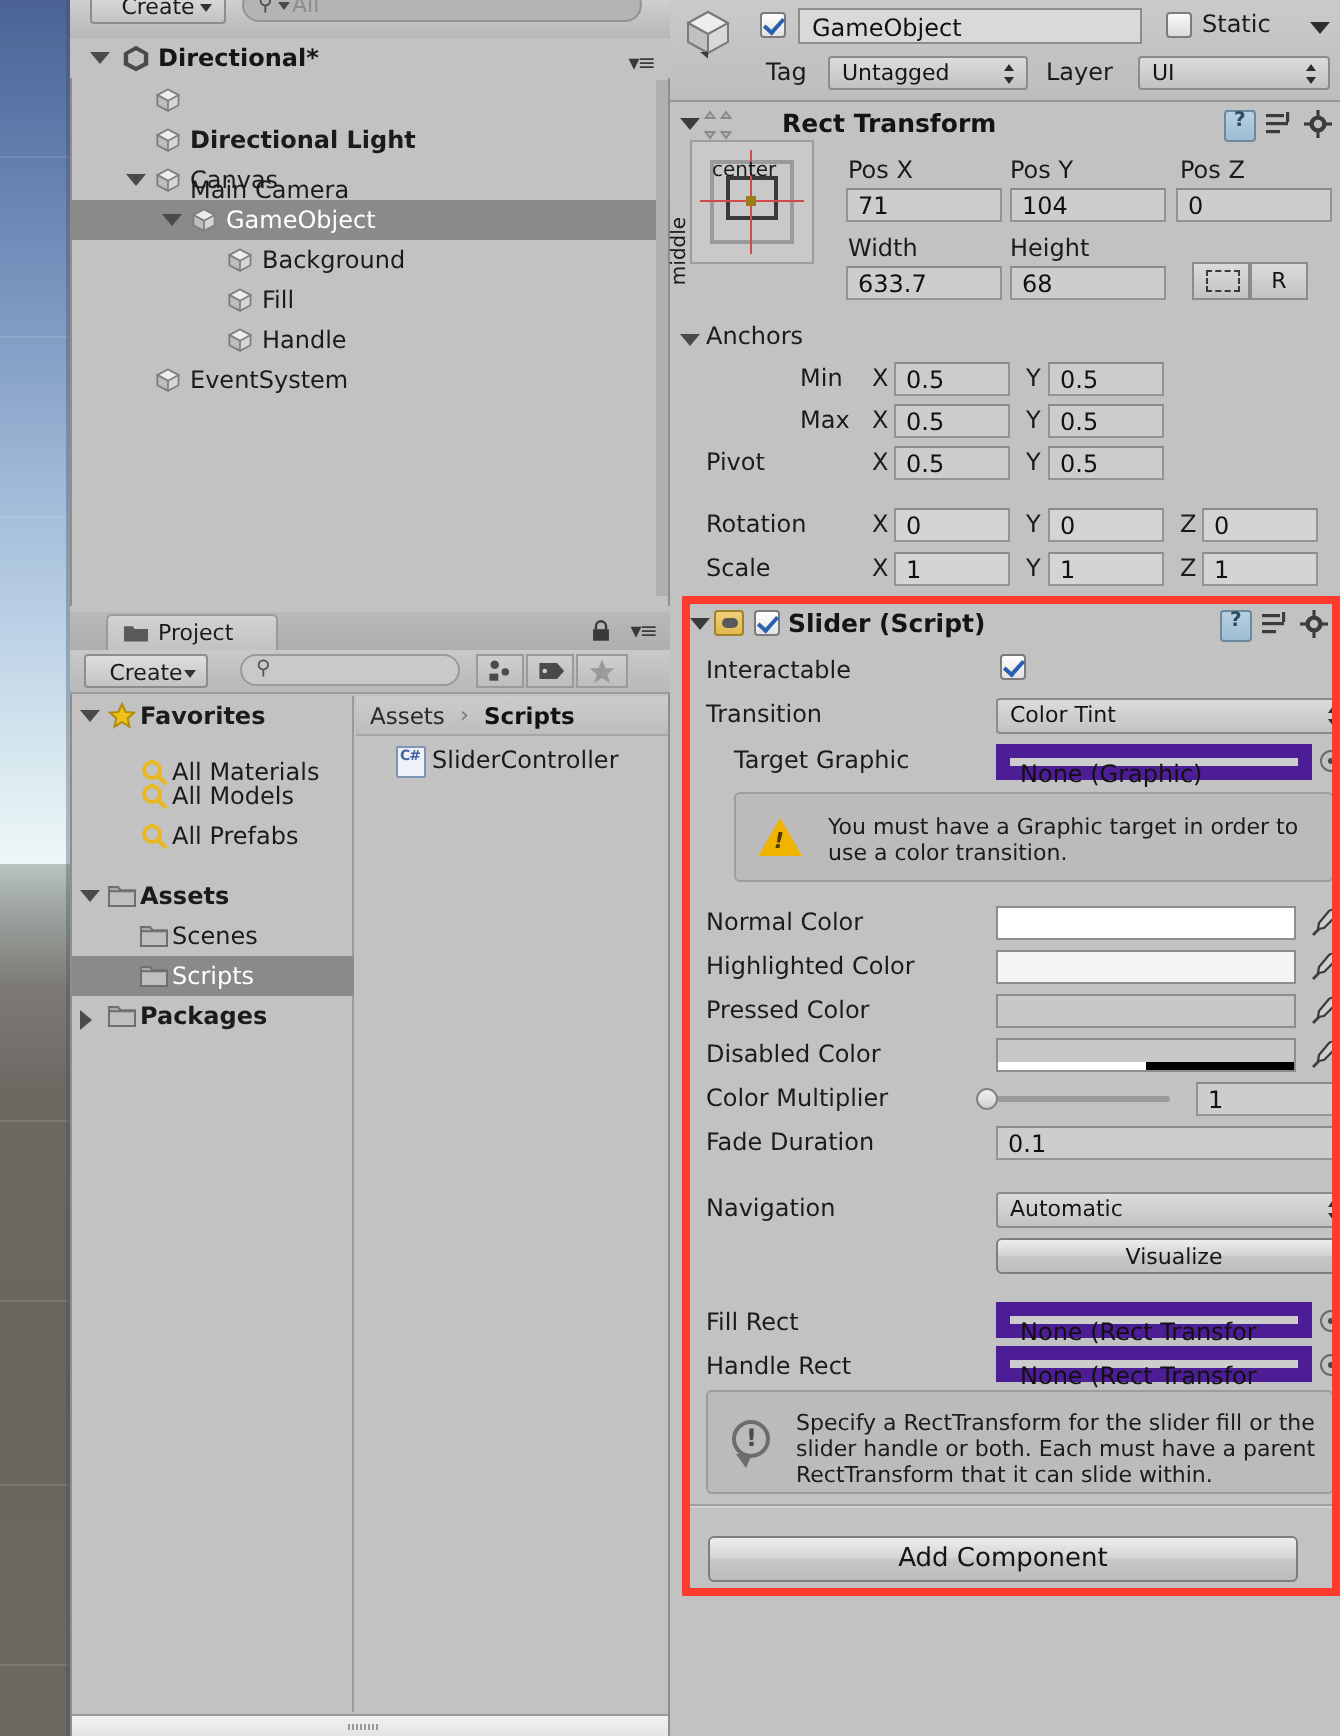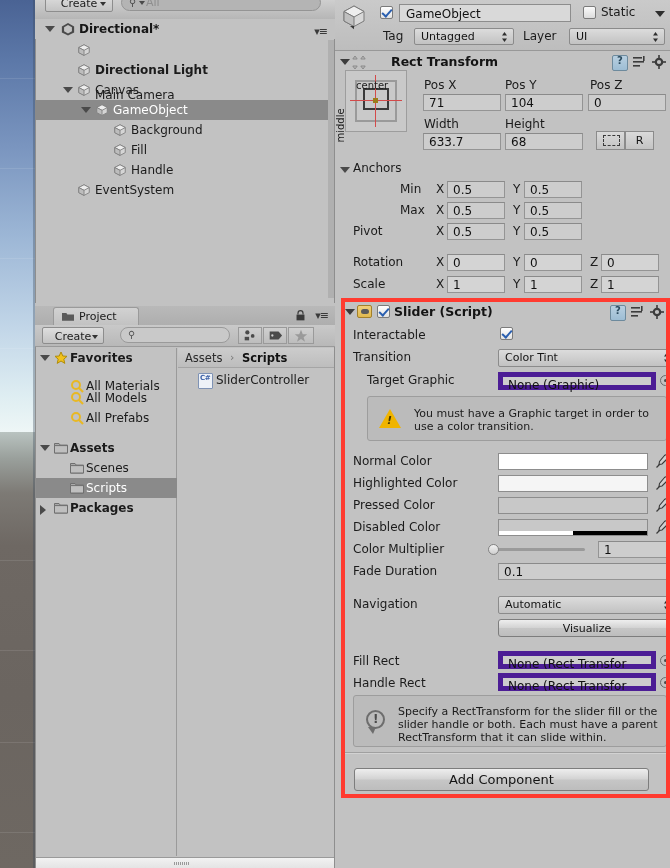--- a/index.html
+++ b/index.html
@@ -189,21 +189,21 @@
   .eyedrop{position:absolute;width:14px;height:15px;}
 
   .mini-slider{position:absolute;height:17px;}
   .ms-track{position:absolute;left:10px;top:7px;width:87px;height:3px;background:#9a9a9a;border-radius:2px;}
   .ms-knob{position:absolute;left:0px;top:3px;width:11px;height:11px;border-radius:50%;
     background:linear-gradient(to bottom,#f2f2f2,#cfcfcf);border:1px solid #828282;box-sizing:border-box;}
 
   .btn{position:absolute;background:linear-gradient(to bottom,#eeeeee,#d3d3d3 48%,#c6c6c6 52%,#bdbdbd);
     border:1px solid #7d7d7d;border-radius:3px;box-sizing:border-box;
     font-size:12px;color:#141414;text-align:center;}
-  .obj-field{position:absolute;height:18px;background:#cdcdcd;border:5px solid #4c1d95;box-sizing:border-box;}
+  .obj-field{position:absolute;height:18px;background:#cdcdcd;border:7px solid #4c1d95;box-sizing:border-box;}
   .obj-field span{position:absolute;left:5px;top:1px;font-size:12px;color:#111;white-space:nowrap;}
   .obj-dot{position:absolute;width:11px;height:11px;border:1px solid #6a6a6a;border-radius:50%;box-sizing:border-box;}
   .obj-dot:after{content:"";position:absolute;left:3px;top:3px;width:3px;height:3px;background:#4a4a4a;border-radius:50%;}
 
   .sep-line{position:absolute;height:1px;background:#a0a0a0;}
   .sep-line2{position:absolute;height:1px;background:#d2d2d2;}
 </style>
 </head>
 <body>
 

